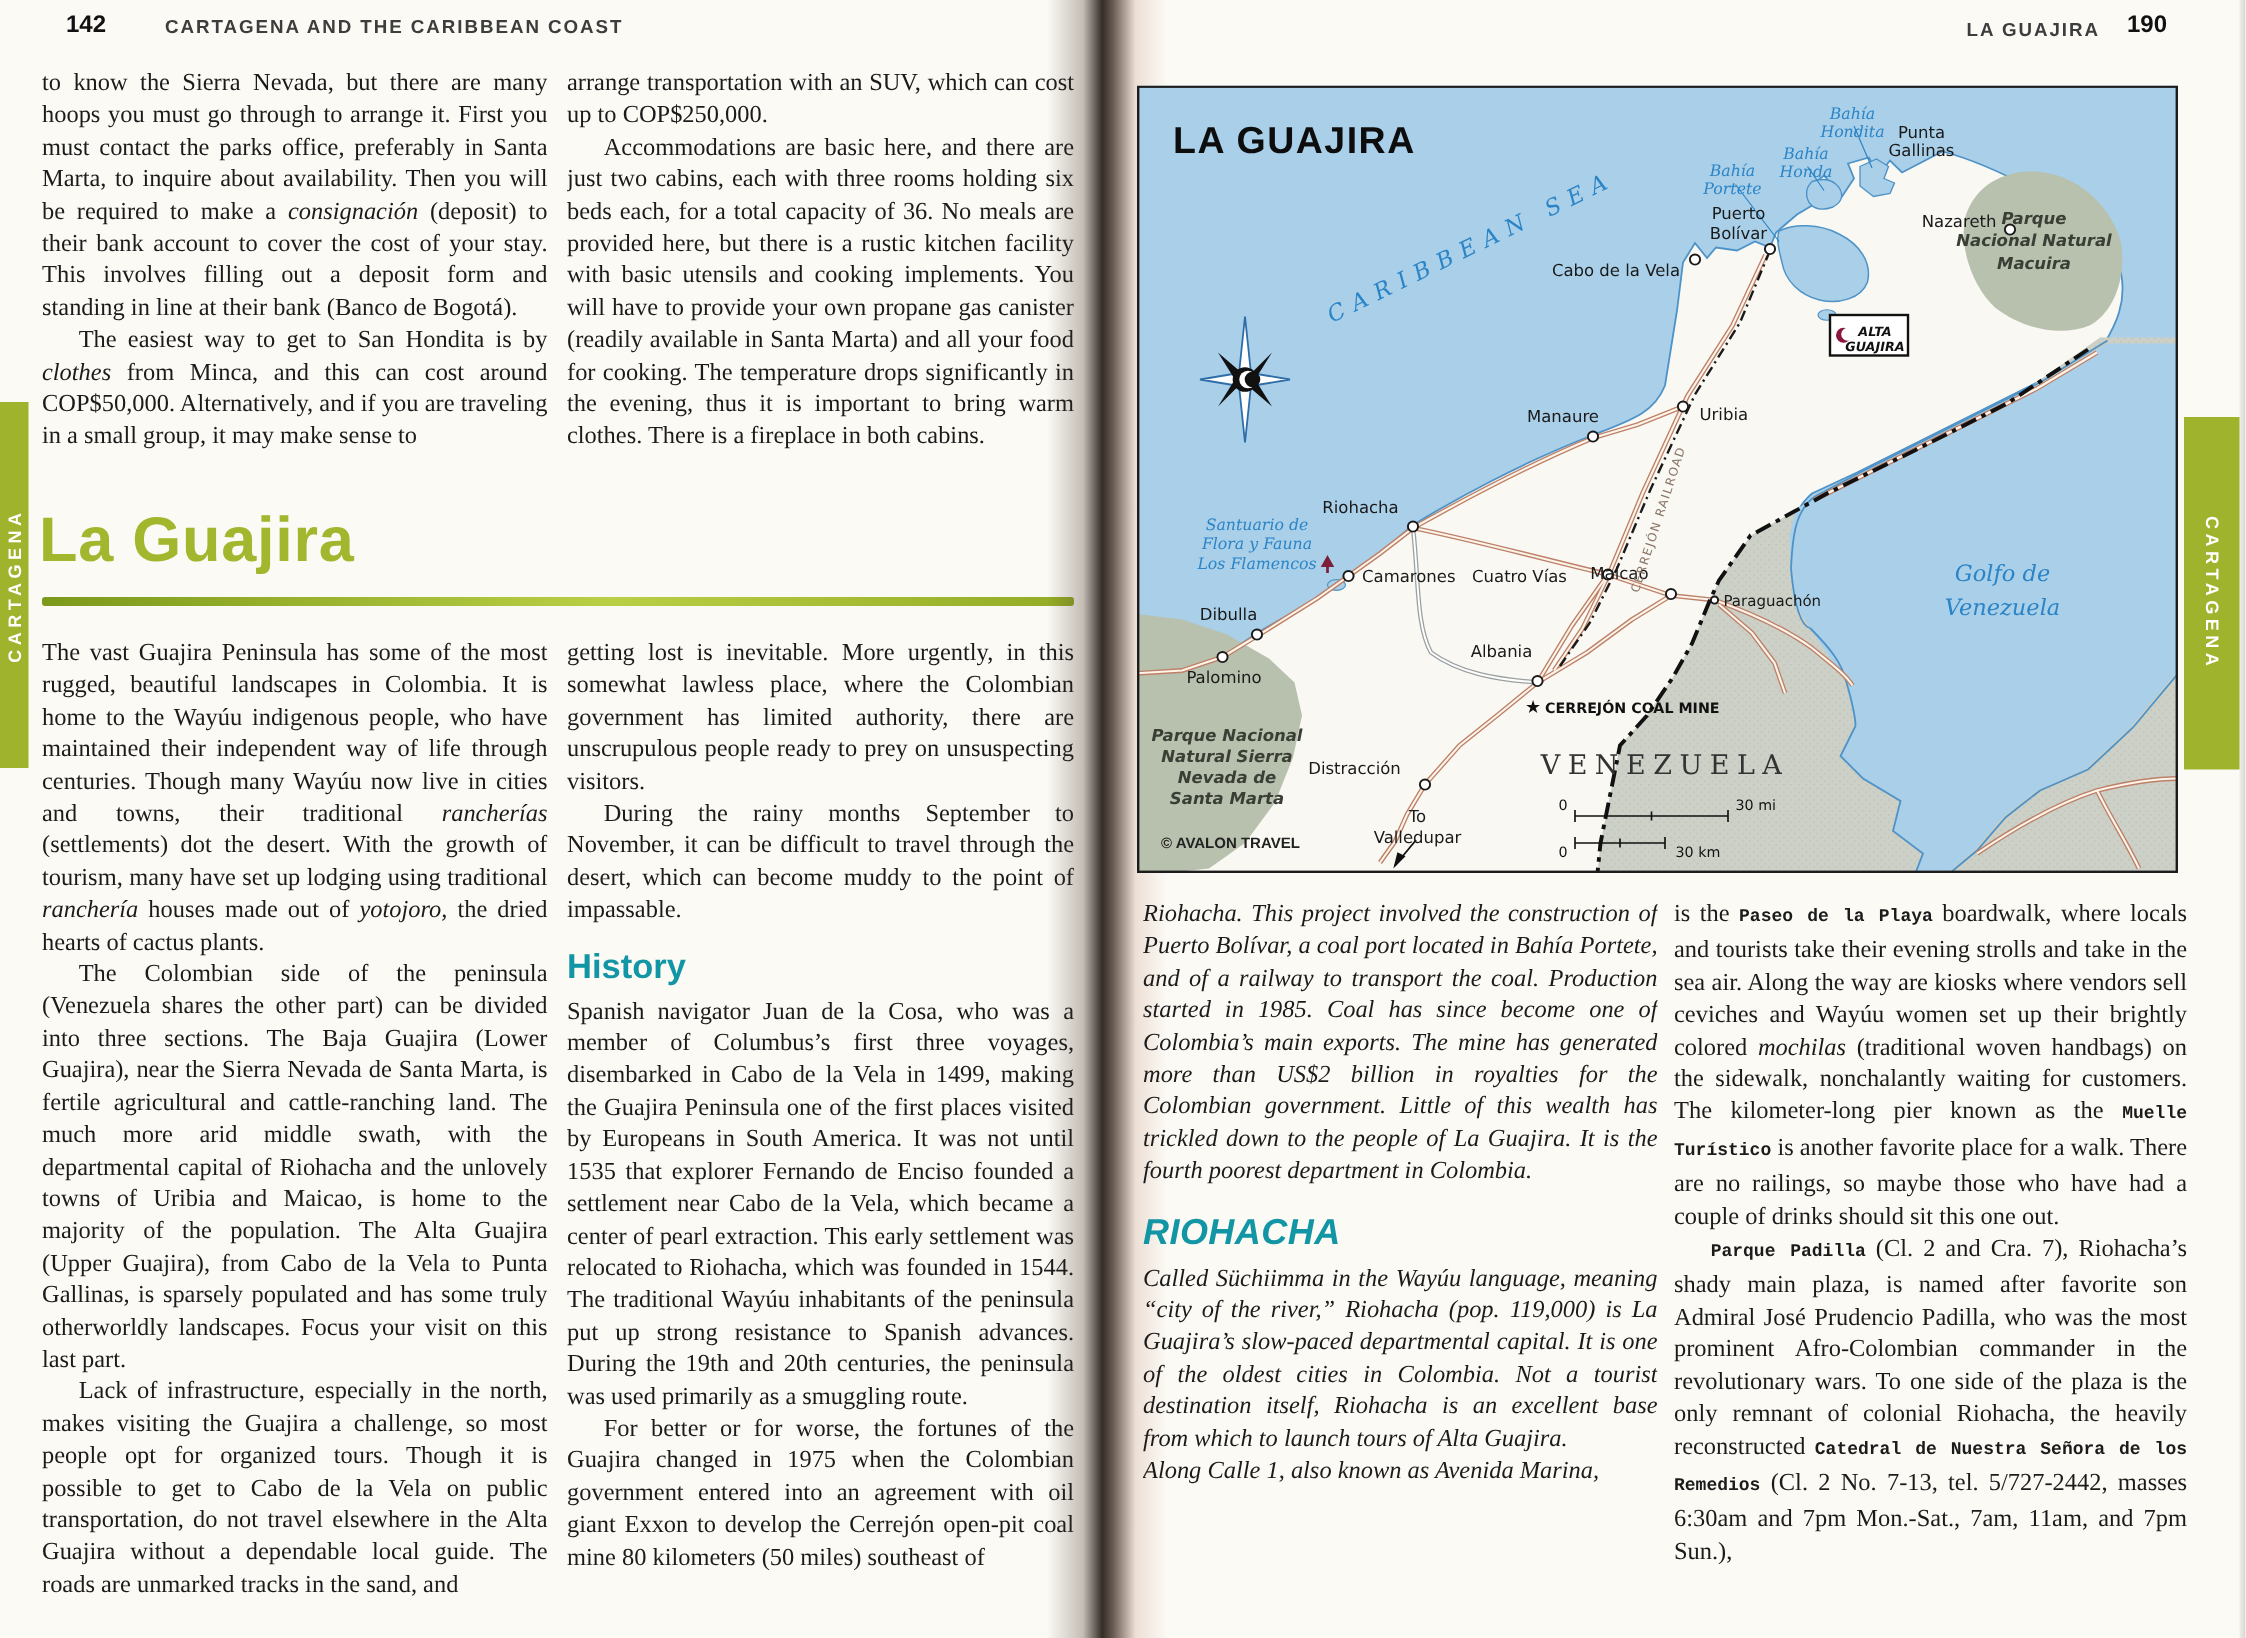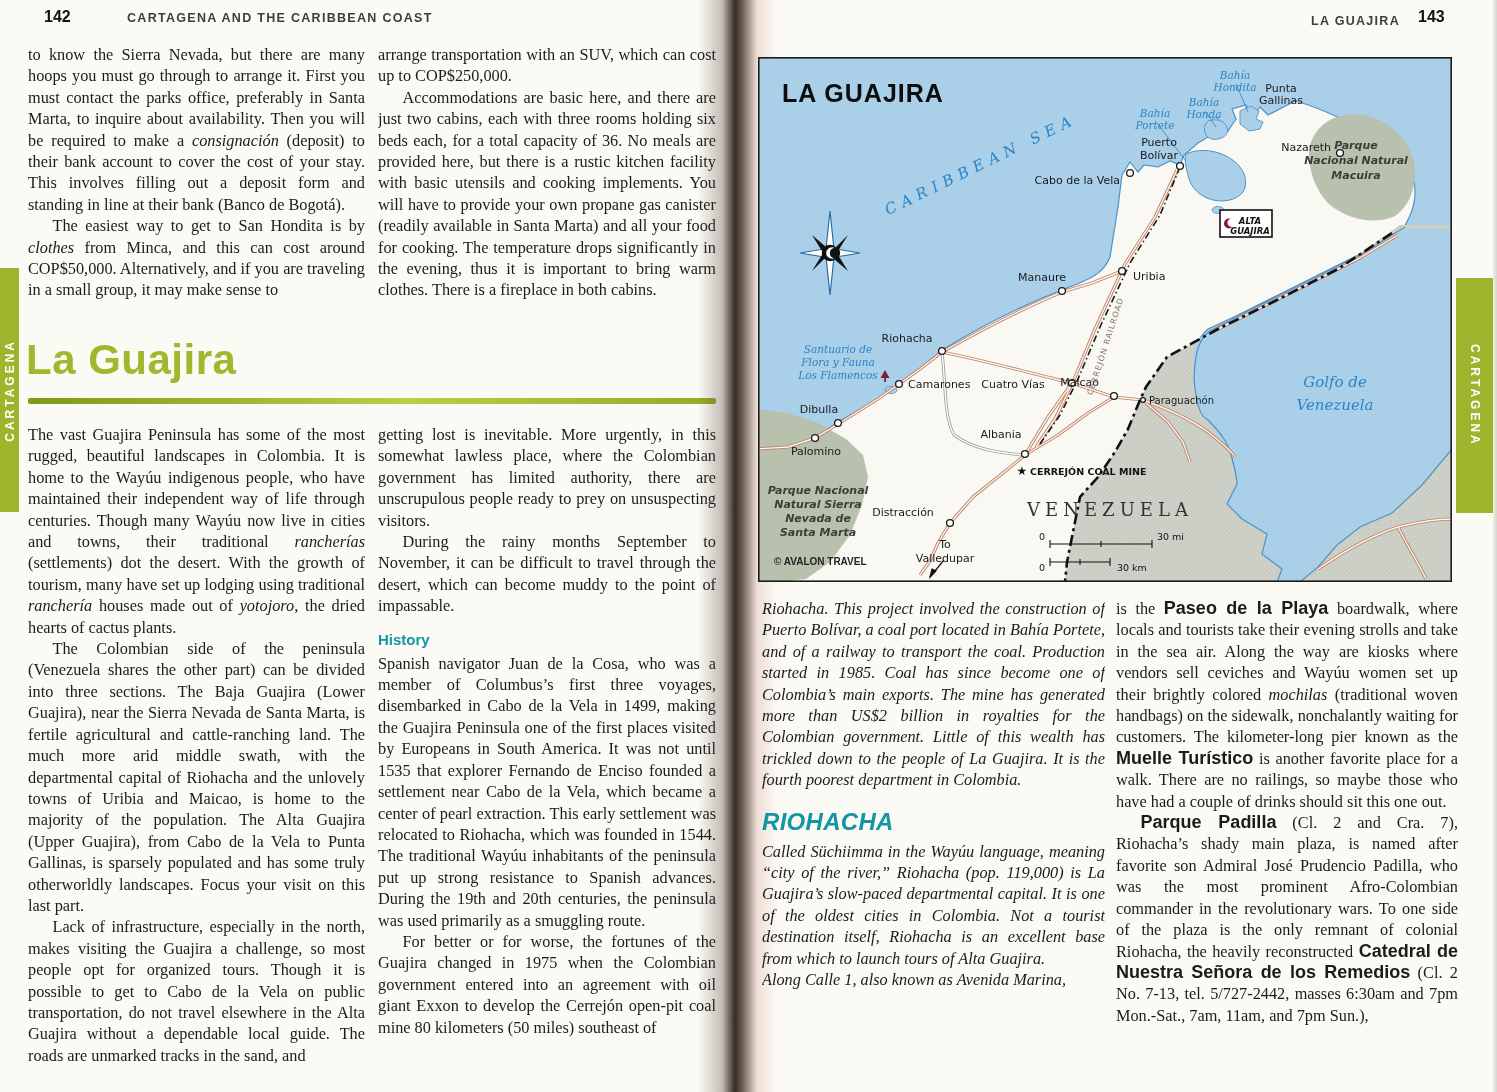--- a/index.html
+++ b/index.html
@@ -7,26 +7,26 @@
        font-family:"Liberation Serif","DejaVu Serif",serif;color:#1b1b1b;}
   .abs{position:absolute;}
   
   .pgnum{font-family:"Liberation Sans",sans-serif;font-weight:bold;font-size:16px;color:#111;}
   .runhead{font-family:"Liberation Sans",sans-serif;font-size:12.5px;letter-spacing:1.3px;color:#3d3d3d;font-weight:600;}
   
   .col{font-size:16.3px;line-height:21.4px;text-align:justify;overflow:hidden;}
   .para{margin:0;}
   .para.ind{text-indent:1.5em;}
   .para i{font-style:italic;}
-  .para b.bs{font-family:Liberation Sans, sans-serif;font-weight:bold;font-size:18px;}
+  .para b.bs{font-family:Liberation Mono, monospace;font-weight:bold;font-size:12px;}
   
   .bighead{font-family:"Liberation Sans",sans-serif;font-weight:800;font-size:42px;color:#a2b62e;letter-spacing:.5px;}
   .rule{background:linear-gradient(90deg,#7d991b,#b9cf45 55%,#93ab25);height:6px;border-radius:2px;}
   .teal-h{font-family:"Liberation Sans",sans-serif;font-weight:bold;color:#1295a4;margin:14px 0 5px;}
-  .h-sub{font-size:15px;}
+  .h-sub{font-size:23px;}
   .h-caps{font-size:24px;letter-spacing:.3px;margin-top:17px;}
   
   .tab{background:#9fb42c;display:flex;align-items:center;justify-content:center;}
   .tab span{writing-mode:vertical-rl;color:#fff;font-family:"Liberation Sans",sans-serif;
             font-weight:bold;font-size:12px;letter-spacing:3px;}
   .tab.flip span{transform:rotate(180deg);}
   .spine{background:linear-gradient(90deg,rgba(0,0,0,0) 0%,rgba(70,50,38,.30) 30%,rgba(25,16,10,.88) 46%,
          rgba(48,30,20,.72) 55%,rgba(190,130,105,.22) 74%,rgba(0,0,0,0) 100%);}
   .edge{background:linear-gradient(90deg,#efede7,#d8d6d0);}
   
@@ -43,21 +43,21 @@
   .rail{font-size:8px;fill:#8a7668;letter-spacing:1px;}
   .box-label{font-size:8.5px;font-weight:bold;font-style:italic;fill:#111;}
   .credit{font-size:10px;font-weight:600;fill:#222;font-family:"Liberation Sans",sans-serif;}
   .scale{font-size:9.5px;fill:#111;}
   .map-title{font-size:25px;font-weight:800;fill:#0d0d0d;letter-spacing:1px;font-family:"Liberation Sans",sans-serif;}
 </style>
 </head>
 <body>
 
 <div class="abs pgnum" style="left:44px;top:8px;">142</div>
-<div class="abs runhead" style="left:110px;top:11px;margin-left:17px;">CARTAGENA AND THE CARIBBEAN COAST</div>
+<div class="abs runhead" style="left:110px;top:11px;">CARTAGENA AND THE CARIBBEAN COAST</div>
 
 <div class="abs col" style="left:28px;top:44px;width:337px;height:292px;">
     <p class="para"><span>to know the Sierra Nevada, but there are many hoops you must go through to arrange it. First you must contact the parks office, preferably in Santa Marta, to inquire about availability. Then you will be required to make a </span><i>consignación</i><span> (deposit) to their bank account to cover the cost of your stay. This involves filling out a deposit form and standing in line at their bank (Banco de Bogotá).</span></p>
     <p class="para ind"><span>The easiest way to get to San Hondita is by </span><i>clothes</i><span> from Minca, and this can cost around COP$50,000. Alternatively, and if you are traveling in a small group, it may make sense to</span></p>
   </div>
 <div class="abs col" style="left:378px;top:44px;width:338px;height:310px;">
     <p class="para"><span>arrange transportation with an SUV, which can cost up to COP$250,000.</span></p>
     <p class="para ind"><span>Accommodations are basic here, and there are just two cabins, each with three rooms holding six beds each, for a total capacity of 36. No meals are provided here, but there is a rustic kitchen facility with basic utensils and cooking implements. You will have to provide your own propane gas canister (readily available in Santa Marta) and all your food for cooking. The temperature drops significantly in the evening, thus it is important to bring warm clothes. There is a fireplace in both cabins.</span></p>
   </div>
 
@@ -84,21 +84,21 @@
 
 <div class="abs tab flip" style="left:0;top:268px;width:19px;height:244px;">
   <span>CARTAGENA</span>
 </div>
 
 <div class="abs spine" style="left:698px;top:0;width:80px;height:1092px;"></div>
 
 <div class="abs" style="left:1100px;top:11px;width:300px;text-align:right;">
   <span class="runhead">LA GUAJIRA</span>
 </div>
-<div class="abs pgnum" style="left:1418px;top:8px;">143</div>
+<div class="abs pgnum" style="left:1418px;top:8px;">190</div>
 
 <div class="abs mapbox" style="left:758px;top:57px;width:694px;height:525px;">
 <svg id="mapsvg" width="694" height="525" viewBox="0 0 694 525" xmlns="http://www.w3.org/2000/svg">
   <defs>
     <pattern id="vzhatch" width="5" height="5" patternUnits="userSpaceOnUse">
       <rect width="5" height="5" fill="#ccd0c7"></rect>
       <circle cx="1.2" cy="1.2" r="0.55" fill="#bcc1b6"></circle>
       <circle cx="3.6" cy="3.6" r="0.55" fill="#bcc1b6"></circle>
     </pattern>
   </defs>

